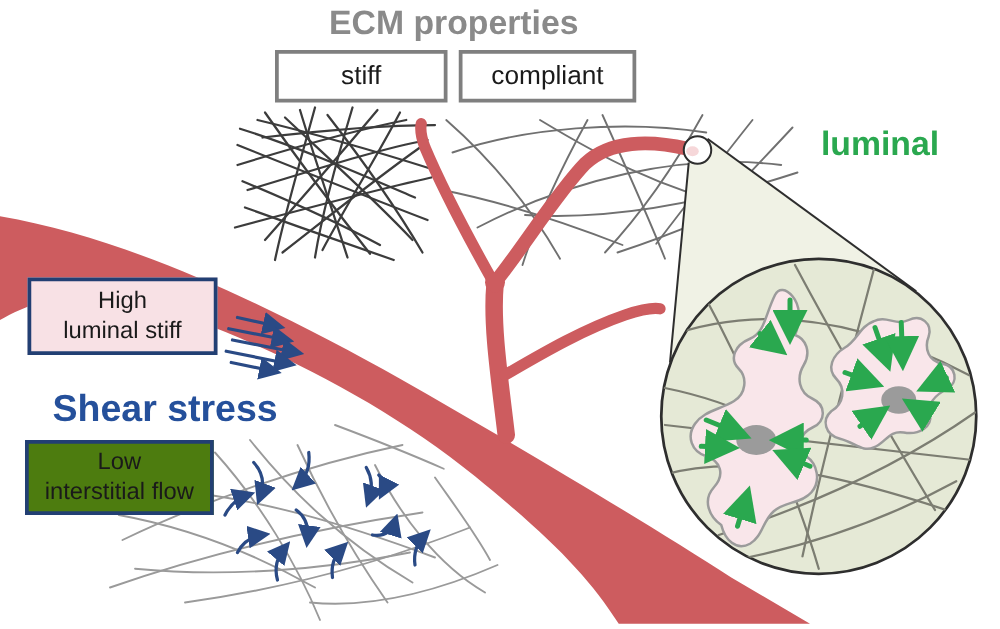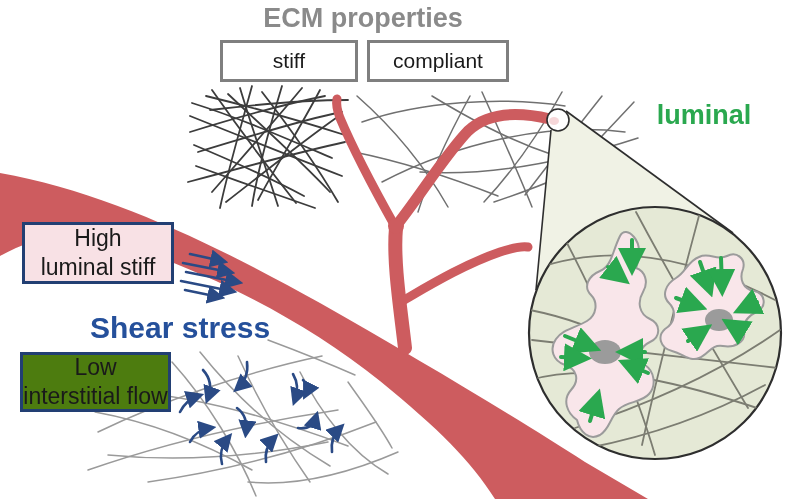--- a/index.html
+++ b/index.html
@@ -33,24 +33,24 @@
   .lbl{position:absolute;}
   .ecm-title{left:240px;top:3px;width:246px;text-align:center;
     font-size:27px;font-weight:bold;color:var(--ecm-gray);letter-spacing:0px;}
   .gray-box{position:absolute;top:40px;height:36px;background:#ffffff;
     border:3px solid var(--box-border-gray);display:flex;align-items:center;justify-content:center;
     font-size:21px;color:#1a1a1a;}
   .box-stiff{left:200px;width:132px;margin-left:20px;}
   .box-compliant{left:367px;width:136px;text-align:center;}
   .navy-box{position:absolute;border:3px solid var(--navy-border);
     display:flex;flex-direction:column;align-items:center;justify-content:center;
-    font-size:23px;line-height:1.25;color:#1a1a1a;text-align:center;}
+    font-size:19px;line-height:1.25;color:#1a1a1a;text-align:center;}
   .box-high{left:22px;top:222px;width:146px;height:56px;background:var(--highbox-pink);}
   .box-low{left:20px;top:352px;width:145px;height:54px;background:#4d7c0f;}
-  .shear-stress{left:42px;top:311px;font-size:30px;font-weight:bold;color:var(--shear-blue);margin-left:48px;}
+  .shear-stress{left:42px;top:311px;font-size:30px;font-weight:bold;color:var(--shear-blue);}
   .traction{left:618px;top:99px;width:172px;text-align:center;
     font-size:27px;font-weight:bold;color:var(--traction-green);line-height:1.2;}
 </style>
 </head>
 <body>
 
 <div id="canvas">
 
   <svg id="diagram-svg" width="800" height="503" viewBox="0 0 800 503">
     <defs>

